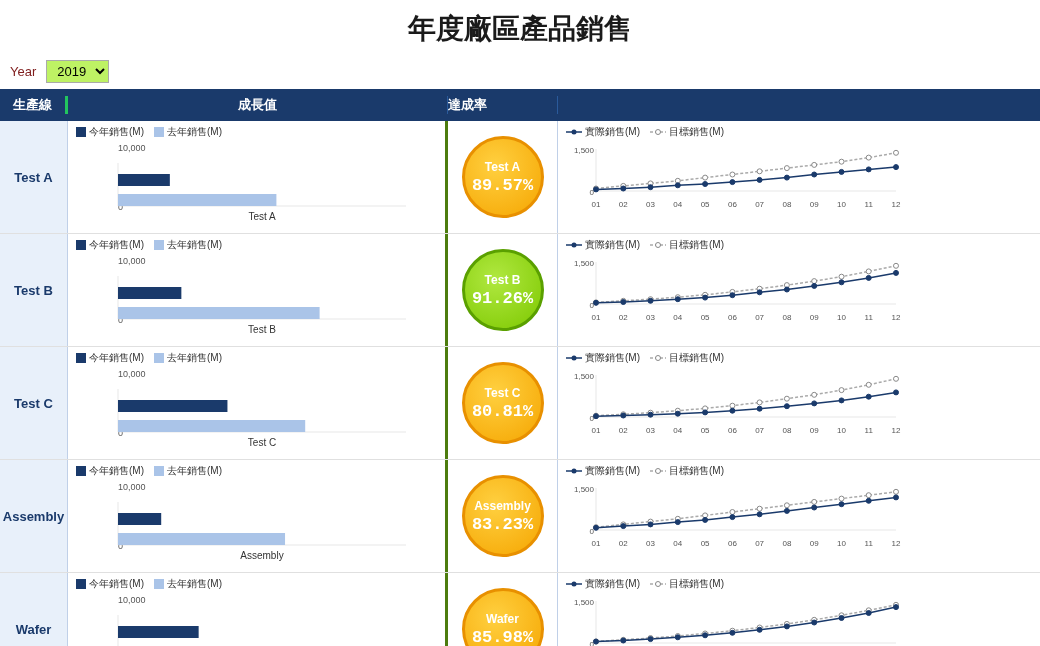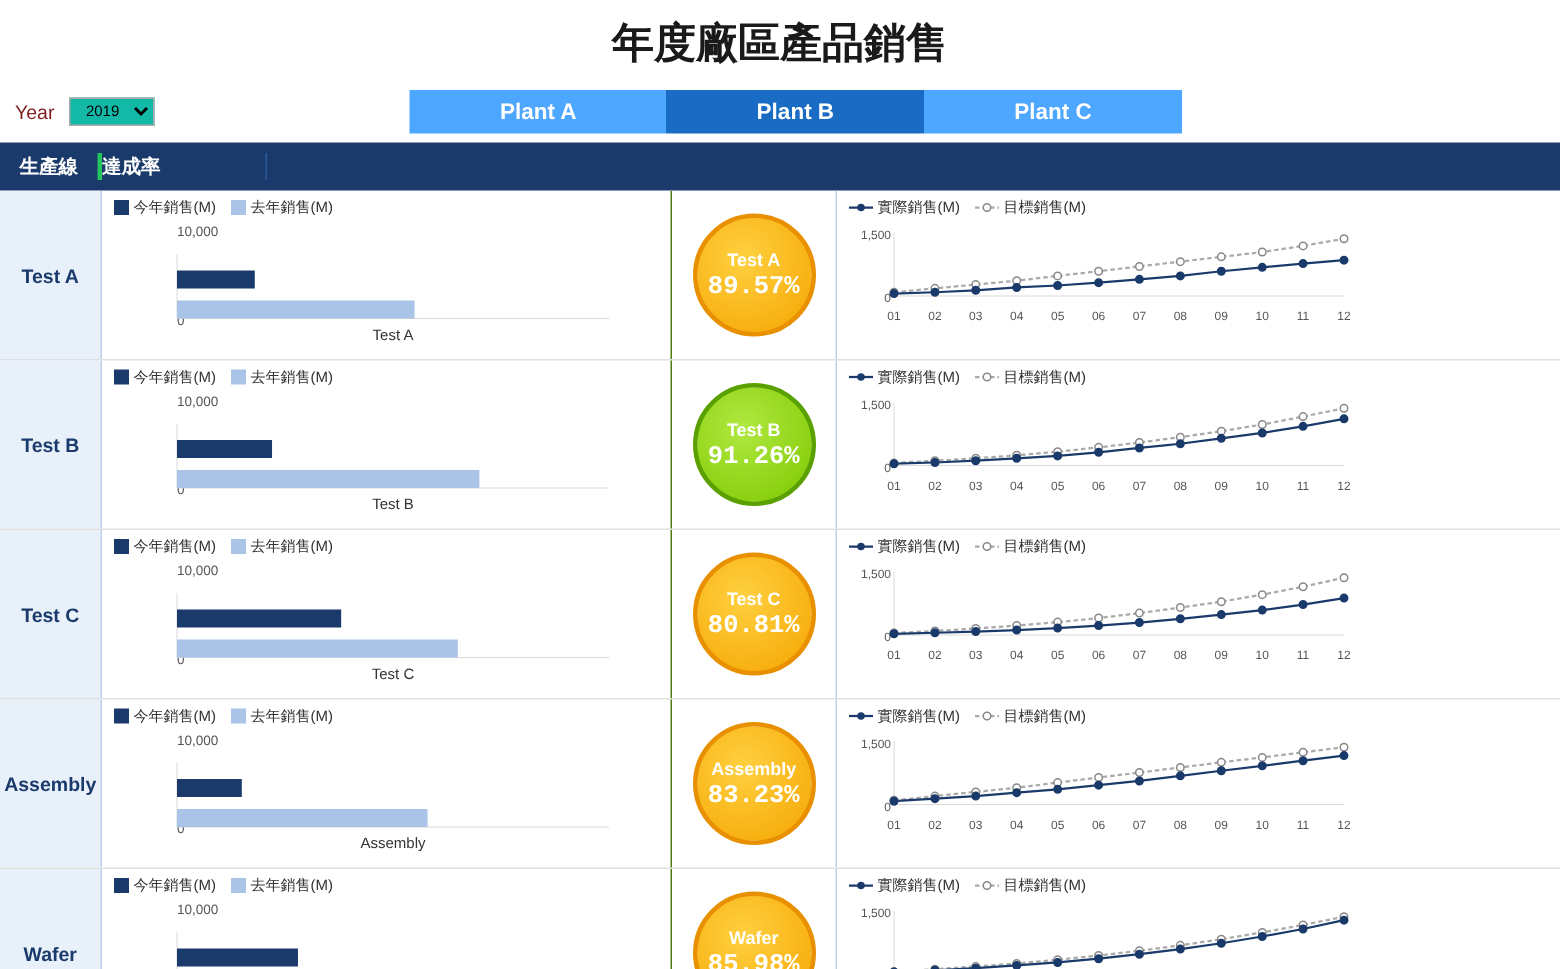--- a/index.html
+++ b/index.html
@@ -2,38 +2,38 @@
 <html><head>
   <meta charset="utf-8">
   <style>
     * { box-sizing: border-box; margin: 0; padding: 0; }
     body { font-family: 'Microsoft JhengHei', Arial, sans-serif; background: #fff; width: 1040px; height: 646px; overflow: hidden; font-size: 12px; }
     
     .page-title { text-align: center; font-size: 28px; font-weight: bold; color: #1a1a1a; padding: 10px 0 8px; }
     
     .header-bar { display: flex; align-items: center; padding: 4px 10px 6px; gap: 10px; }
     .year-label { font-size: 13px; color: #7f1d1d; }
-    .year-select { border: 1px solid #aaa; padding: 2px 6px; font-size: 10px; background: #14b8a6; cursor: pointer; }
+    .year-select { border: 1px solid #aaa; padding: 2px 6px; font-size: 13px; background: #bef264; cursor: pointer; }
     .plant-tabs { display: flex; gap: 0; margin-left: 160px; }
     .plant-tab { padding: 6px 60px; font-size: 15px; font-weight: bold; color: #fff; cursor: pointer; border: none; }
     .plant-tab-a { background: #4da6ff; }
     .plant-tab-b { background: #1a6bc4; }
     .plant-tab-c { background: #4da6ff; }
 
     .col-headers { display: flex; background: #1a3a6b; color: #fff; font-size: 13px; font-weight: bold; align-items: center; height: 32px; }
     .col-prod-line { width: 68px; text-align: center; border-right: 3px solid #22c55e; flex-shrink: 0; }
     .col-growth { width: 380px; text-align: center; border-right: 1px solid #2a5a9b; flex-shrink: 0; }
     .col-achieve { width: 110px; text-align: left; border-right: 1px solid #2a5a9b; flex-shrink: 0; }
     .col-trend { flex: 1; text-align: center; }
 
     .data-rows { overflow-y: auto; height: calc(646px - 115px); }
 
     .data-row { display: flex; border-bottom: 1px solid #e0e0e0; align-items: stretch; }
     .row-label { width: 68px; display: flex; align-items: center; justify-content: center; font-size: 13px; font-weight: bold; color: #1a3a6b; background: #e8f0fa; border-right: 1px solid #c0d0e8; flex-shrink: 0; }
-    .row-chart { width: 380px; border-right: 1px solid #4d7c0f; padding: 4px 8px; flex-shrink: 0; position: relative; }
+    .row-chart { width: 380px; border-right: 3px solid #4d7c0f; padding: 4px 8px; flex-shrink: 0; position: relative; }
     .row-achieve { width: 110px; border-right: 1px solid #c0d0e8; display: flex; align-items: center; justify-content: center; flex-shrink: 0; }
     .row-trend { flex: 1; padding: 4px 8px; }
 
     .chart-legend { display: flex; gap: 10px; font-size: 10px; color: #333; margin-bottom: 2px; }
     .legend-item { display: flex; align-items: center; gap: 3px; }
     .legend-box { width: 10px; height: 10px; display: inline-block; }
     .legend-box-dark { background: #1a3a6b; }
     .legend-box-light { background: #aac4e8; }
     
     .achieve-circle { width: 82px; height: 82px; border-radius: 50%; display: flex; flex-direction: column; align-items: center; justify-content: center; font-weight: bold; color: #fff; }
@@ -50,29 +50,25 @@
 
 <div class="page-title">年度廠區產品銷售</div>
 
 <div class="header-bar">
   <span class="year-label">Year</span>
   <select class="year-select">
     <option>2019</option>
     <option>2018</option>
     <option>2020</option>
   </select>
-  <div class="plant-tabs">
-    <button class="plant-tab plant-tab-a">Plant A</button>
-    <button class="plant-tab plant-tab-b">Plant B</button>
-    <button class="plant-tab plant-tab-c">Plant C</button>
-  </div>
 </div>
 
 <div class="col-headers">
   <div class="col-prod-line">生產線</div>
+  <div class="col-growth">成長值</div>
   <div class="col-achieve">達成率</div>
 </div>
 
 <div class="data-rows" id="data-rows">
     <div class="data-row">
     <div class="row-label">Test A</div>
     <div class="row-chart">
       <div class="chart-legend">
         <div class="legend-item">
           <span class="legend-box legend-box-dark"></span>

